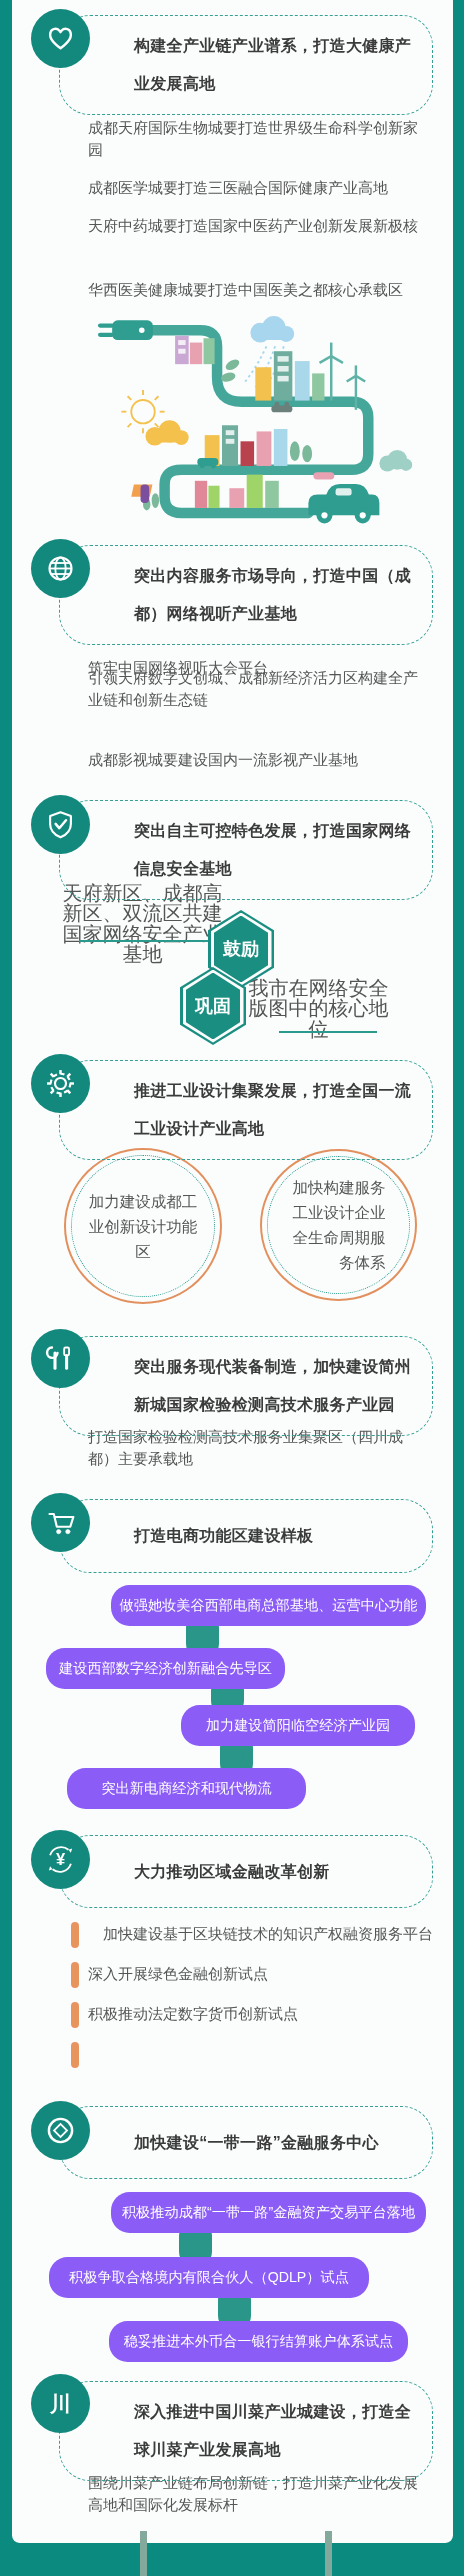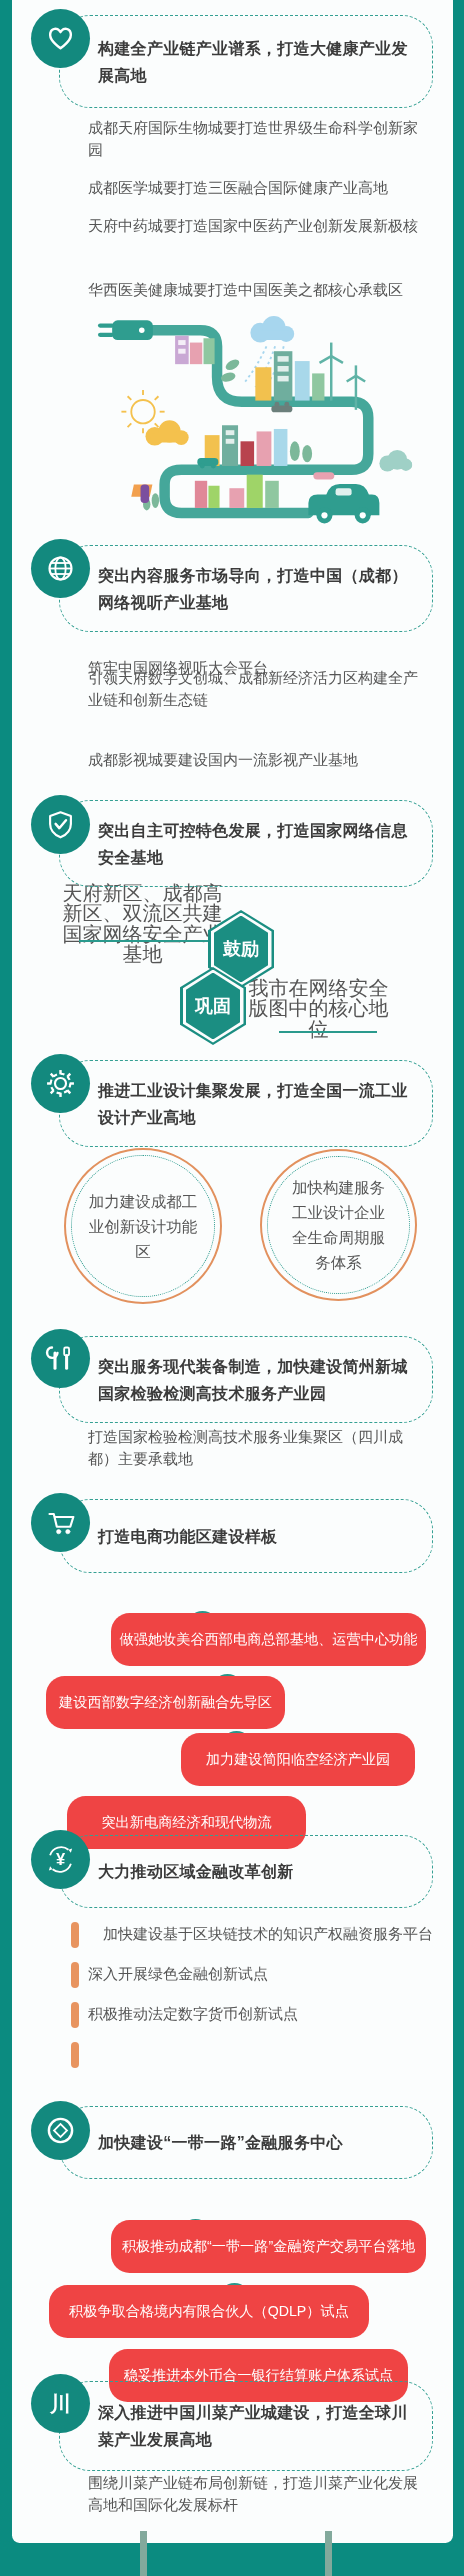--- a/index.html
+++ b/index.html
@@ -6,25 +6,25 @@
   .page{position:relative;width:465px;height:2576px;background:#0b8b80;overflow:hidden;
         font-family:"Liberation Sans","DejaVu Sans",sans-serif;}
   .card{position:absolute;left:11.7px;top:0;width:441px;height:2543px;background:#fbfdfd;
         border-radius:0 0 7.4px 7.4px;}
   .side-bar{position:absolute;top:0;width:11.7px;height:2576px;background:#0b8b80;z-index:6;}
   .abs{position:absolute;}
   .hdr-circle{position:absolute;left:31px;width:59px;height:59px;border-radius:50%;
         background:#13897e;display:flex;align-items:center;justify-content:center;z-index:3;}
   .hdr-box{position:absolute;left:59px;width:374px;border:1.2px dashed #35a093;border-radius:31px;
         box-sizing:border-box;display:flex;align-items:center;padding:11px 17.3px 11px 38px;z-index:2;}
-  .hdr-title{font-size:16px;font-weight:bold;color:#3b3b3b;line-height:27px;letter-spacing:0.3px;}
+  .hdr-title{font-size:16px;font-weight:bold;color:#3b3b3b;line-height:38px;letter-spacing:0.3px;margin-left:36px;}
   .bullet{position:absolute;left:88px;width:344px;font-size:15px;color:#555;line-height:22px;}
-  .pill{position:absolute;background:#ef4444;color:#fff;border-radius:18.6px;height:53px;
+  .pill{position:absolute;background:#8b5cf6;color:#fff;border-radius:18.6px;height:41px;
         display:flex;align-items:center;justify-content:center;text-align:center;
-        font-size:14.2px;padding:0 6.2px;box-sizing:border-box;z-index:2;margin-top:28px;}
+        font-size:14.2px;padding:0 6.2px;box-sizing:border-box;z-index:2;}
   .conn{position:absolute;width:33px;background:#2a9589;border-radius:16.7px;z-index:1;}
   .hex,.hex-gap,.hex-core{clip-path:polygon(50% 0%,100% 26%,100% 74%,50% 100%,0% 74%,0% 26%);text-align:right;}
   .hex{position:absolute;width:66px;height:78px;background:#1b8e82;z-index:3;}
   .hex-gap{position:absolute;left:2.5px;top:2.5px;right:2.5px;bottom:2.5px;background:#fbfdfd;}
   .hex-core{position:absolute;left:5.6px;top:5.6px;right:5.6px;bottom:5.6px;background:#1b8e82;
         display:flex;align-items:center;justify-content:center;color:#fff;font-size:18px;font-weight:bold;}
   .s3-line{position:absolute;height:1.9px;background:#2a9a8d;}
   .s3-text{position:absolute;font-size:20px;color:#555;line-height:20.4px;text-align:center;}
   .ellipse{position:absolute;border:2.5px solid #e2915e;border-radius:50%;box-sizing:border-box;
         display:flex;align-items:center;justify-content:center;}
@@ -229,21 +229,21 @@
   </div>
   <div class="hdr-box" style="top:1060px;min-height:87px;">
     <div class="hdr-title">推进工业设计集聚发展，打造全国一流工业设计产业高地</div>
   </div>
   <div class="ellipse" style="left:64px;top:1148px;width:158px;height:156px;">
     <div class="ellipse-dotted"></div>
     <div class="ellipse-text" style="width:110px;">加力建设成都工业创新设计功能区</div>
   </div>
   <div class="ellipse" style="left:260px;top:1149px;width:157px;height:152px;">
     <div class="ellipse-dotted"></div>
-    <div class="ellipse-text" style="width:94px;">加快构建服务工业设计企业全生命周期服务体系</div>
+    <div class="ellipse-text" style="width:94px;text-align:right;">加快构建服务工业设计企业全生命周期服务体系</div>
   </div>
 
   <div class="hdr-circle" style="top:1329px;">
     <svg width="33" height="33" viewBox="0 0 54 54" stroke="#fff" fill="none" stroke-linecap="round">
       <path d="M13 9 a8.5 8.5 0 1 0 9 9" stroke-width="4"></path>
       <line x1="18" y1="18" x2="18" y2="43" stroke-width="5"></line>
       <rect x="33" y="9" width="8" height="13" rx="2.5" stroke-width="3"></rect>
       <line x1="37" y1="22" x2="37" y2="43" stroke-width="5"></line>
     </svg>
   </div>

